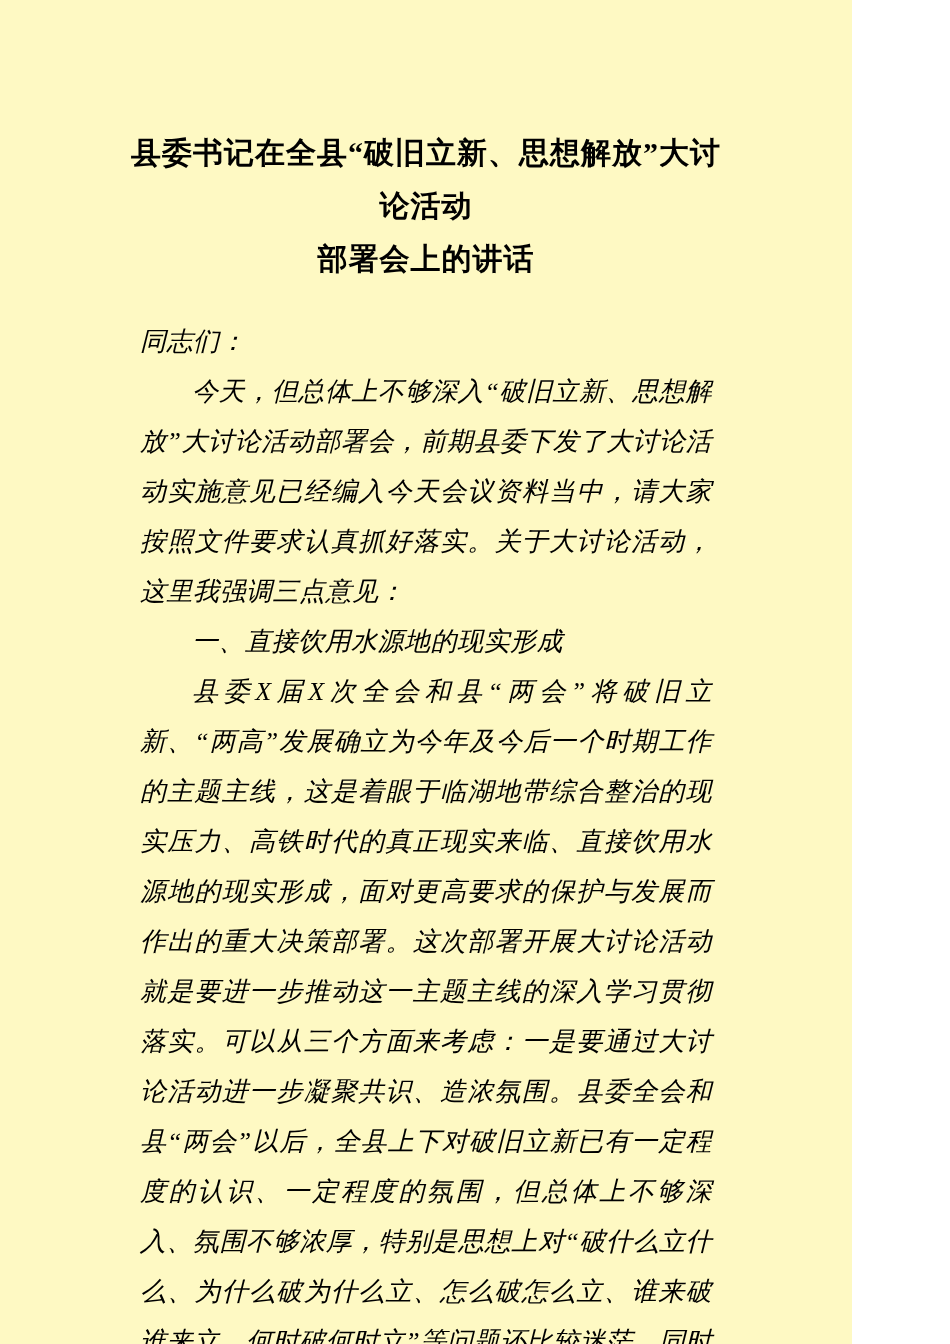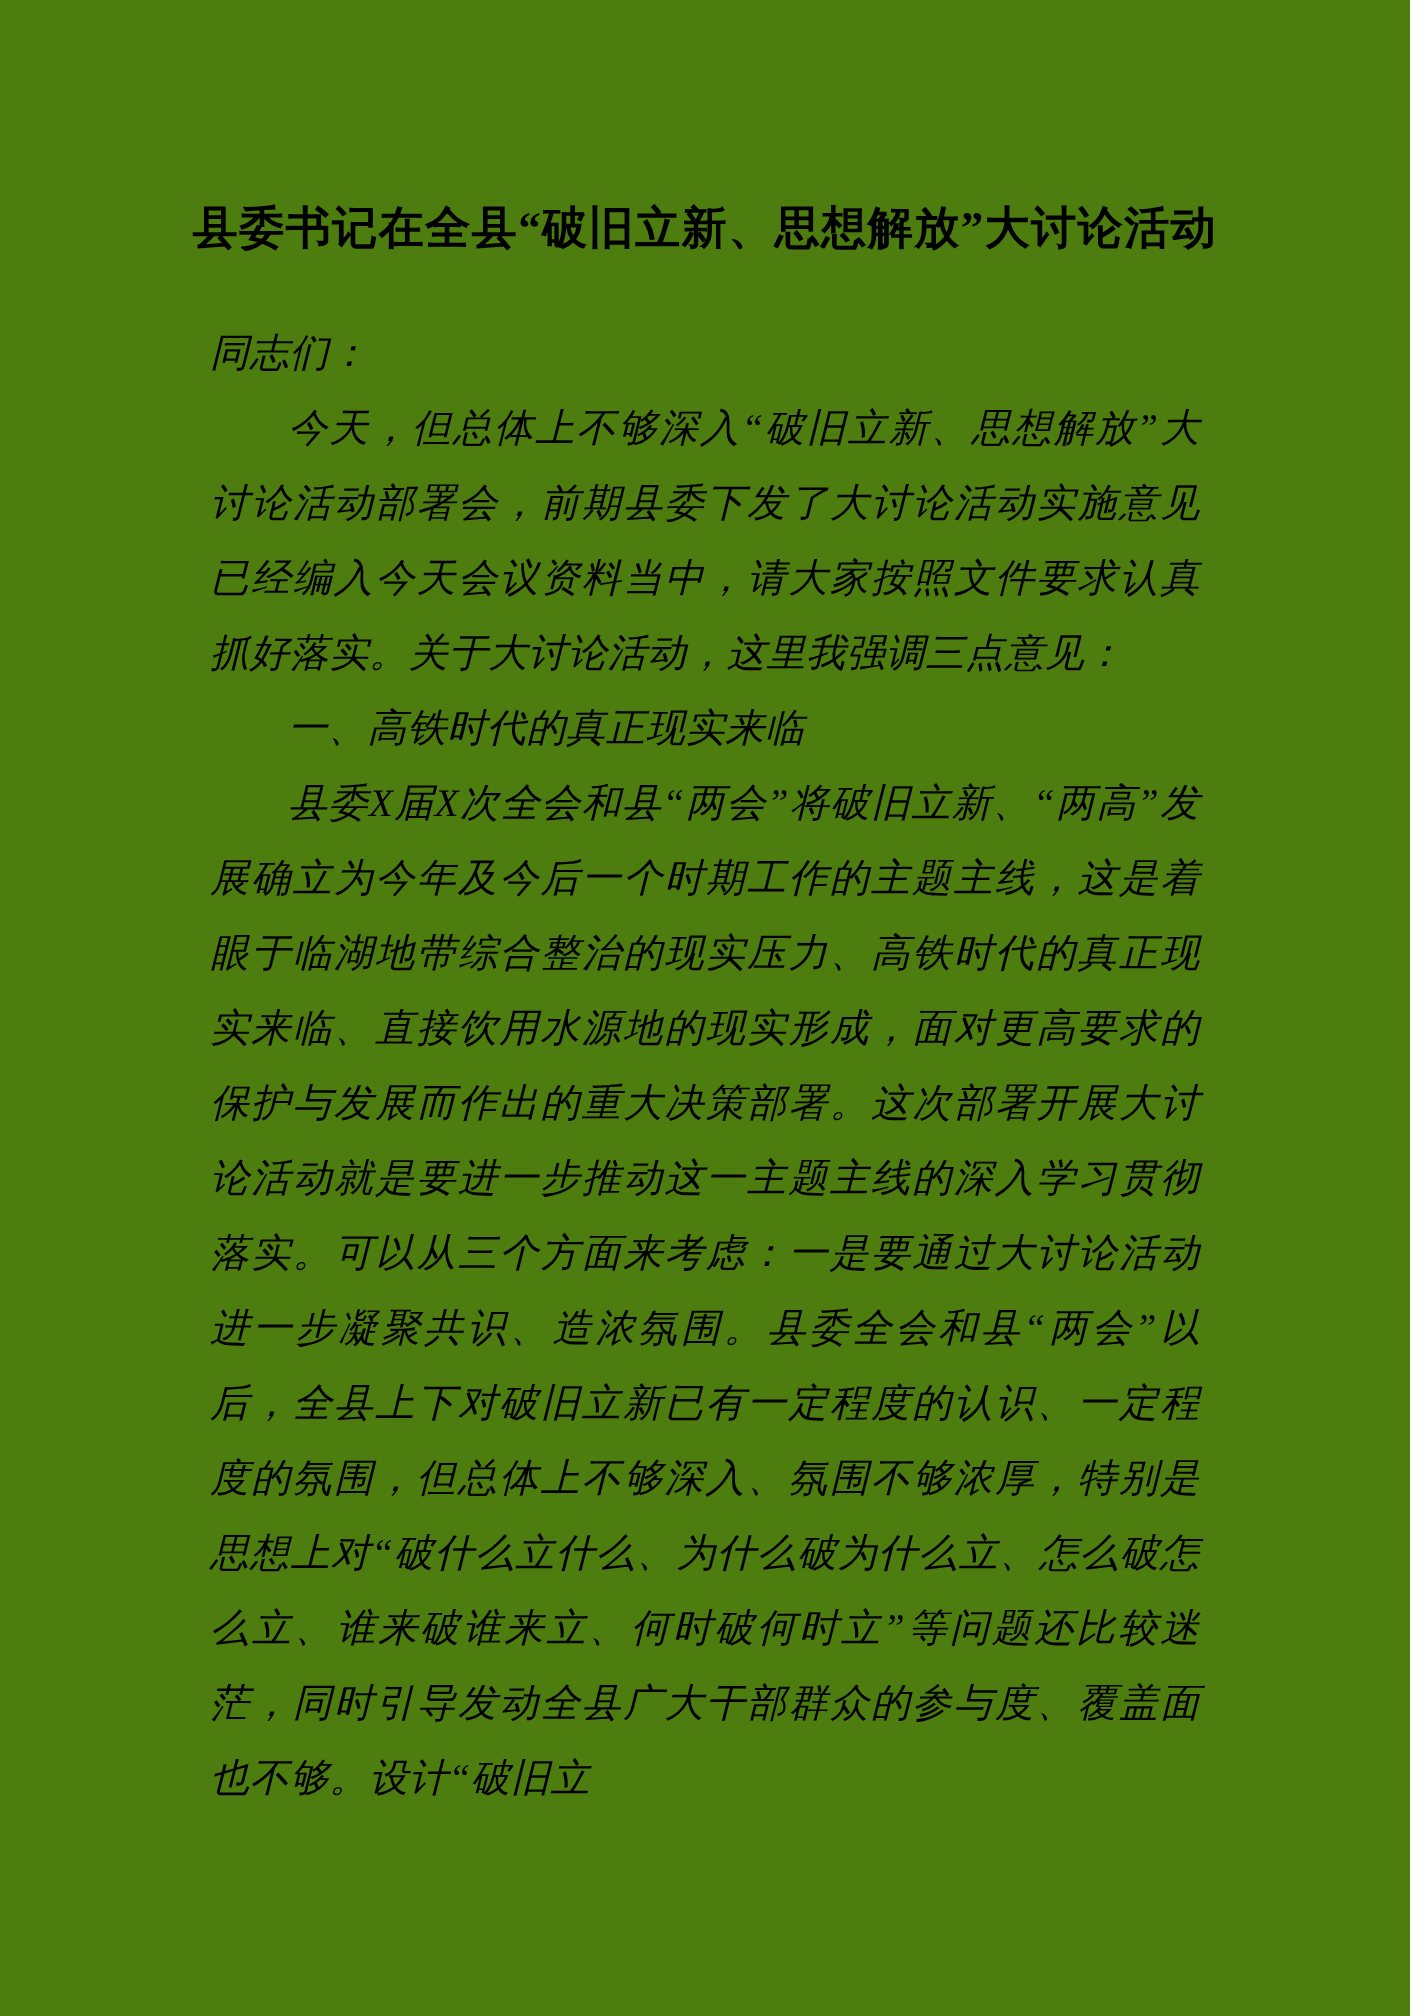--- a/index.html
+++ b/index.html
@@ -9,24 +9,24 @@
   body {
     width: 950px;
     height: 1344px;
     background: #ffffff;
     color: #000000;
     font-family: "Liberation Serif", "DejaVu Serif", serif;
     overflow: hidden;
   }
   .page {
     box-sizing: border-box;
-    width: 940px;
+    width: 852px;
     height: 1344px;
     padding: 126px 140px 0 140px;
-    background: #4d7c0f;
+    background: #fef9c3;
   }
   .doc-title {
     margin: 0 -15px 32px -15px;
     font-size: 30px;
     font-weight: bold;
     line-height: 53px;
     text-align: center;
     letter-spacing: 1px;
   }
   .title-line {
@@ -45,22 +45,23 @@
     text-indent: 0;
   }
 </style>
 </head>
 <body>
 
 <div class="page">
 
   <h1 class="doc-title">
     <span class="title-line">县委书记在全县“破旧立新、思想解放”大讨论活动</span>
+    <span class="title-line">部署会上的讲话</span>
   </h1>
 
   <div class="doc-body">
     <p class="no-indent">同志们：</p>
     <p>今天，但总体上不够深入“破旧立新、思想解放”大讨论活动部署会，前期县委下发了大讨论活动实施意见已经编入今天会议资料当中，请大家按照文件要求认真抓好落实。关于大讨论活动，这里我强调三点意见：</p>
-    <p>一、高铁时代的真正现实来临</p>
+    <p>一、直接饮用水源地的现实形成</p>
     <p>县委X届X次全会和县“两会”将破旧立新、“两高”发展确立为今年及今后一个时期工作的主题主线，这是着眼于临湖地带综合整治的现实压力、高铁时代的真正现实来临、直接饮用水源地的现实形成，面对更高要求的保护与发展而作出的重大决策部署。这次部署开展大讨论活动就是要进一步推动这一主题主线的深入学习贯彻落实。可以从三个方面来考虑：一是要通过大讨论活动进一步凝聚共识、造浓氛围。县委全会和县“两会”以后，全县上下对破旧立新已有一定程度的认识、一定程度的氛围，但总体上不够深入、氛围不够浓厚，特别是思想上对“破什么立什么、为什么破为什么立、怎么破怎么立、谁来破谁来立、何时破何时立”等问题还比较迷茫，同时引导发动全县广大干部群众的参与度、覆盖面也不够。设计“破旧立</p>
   </div>
 
 </div>
 
 </body></html>

